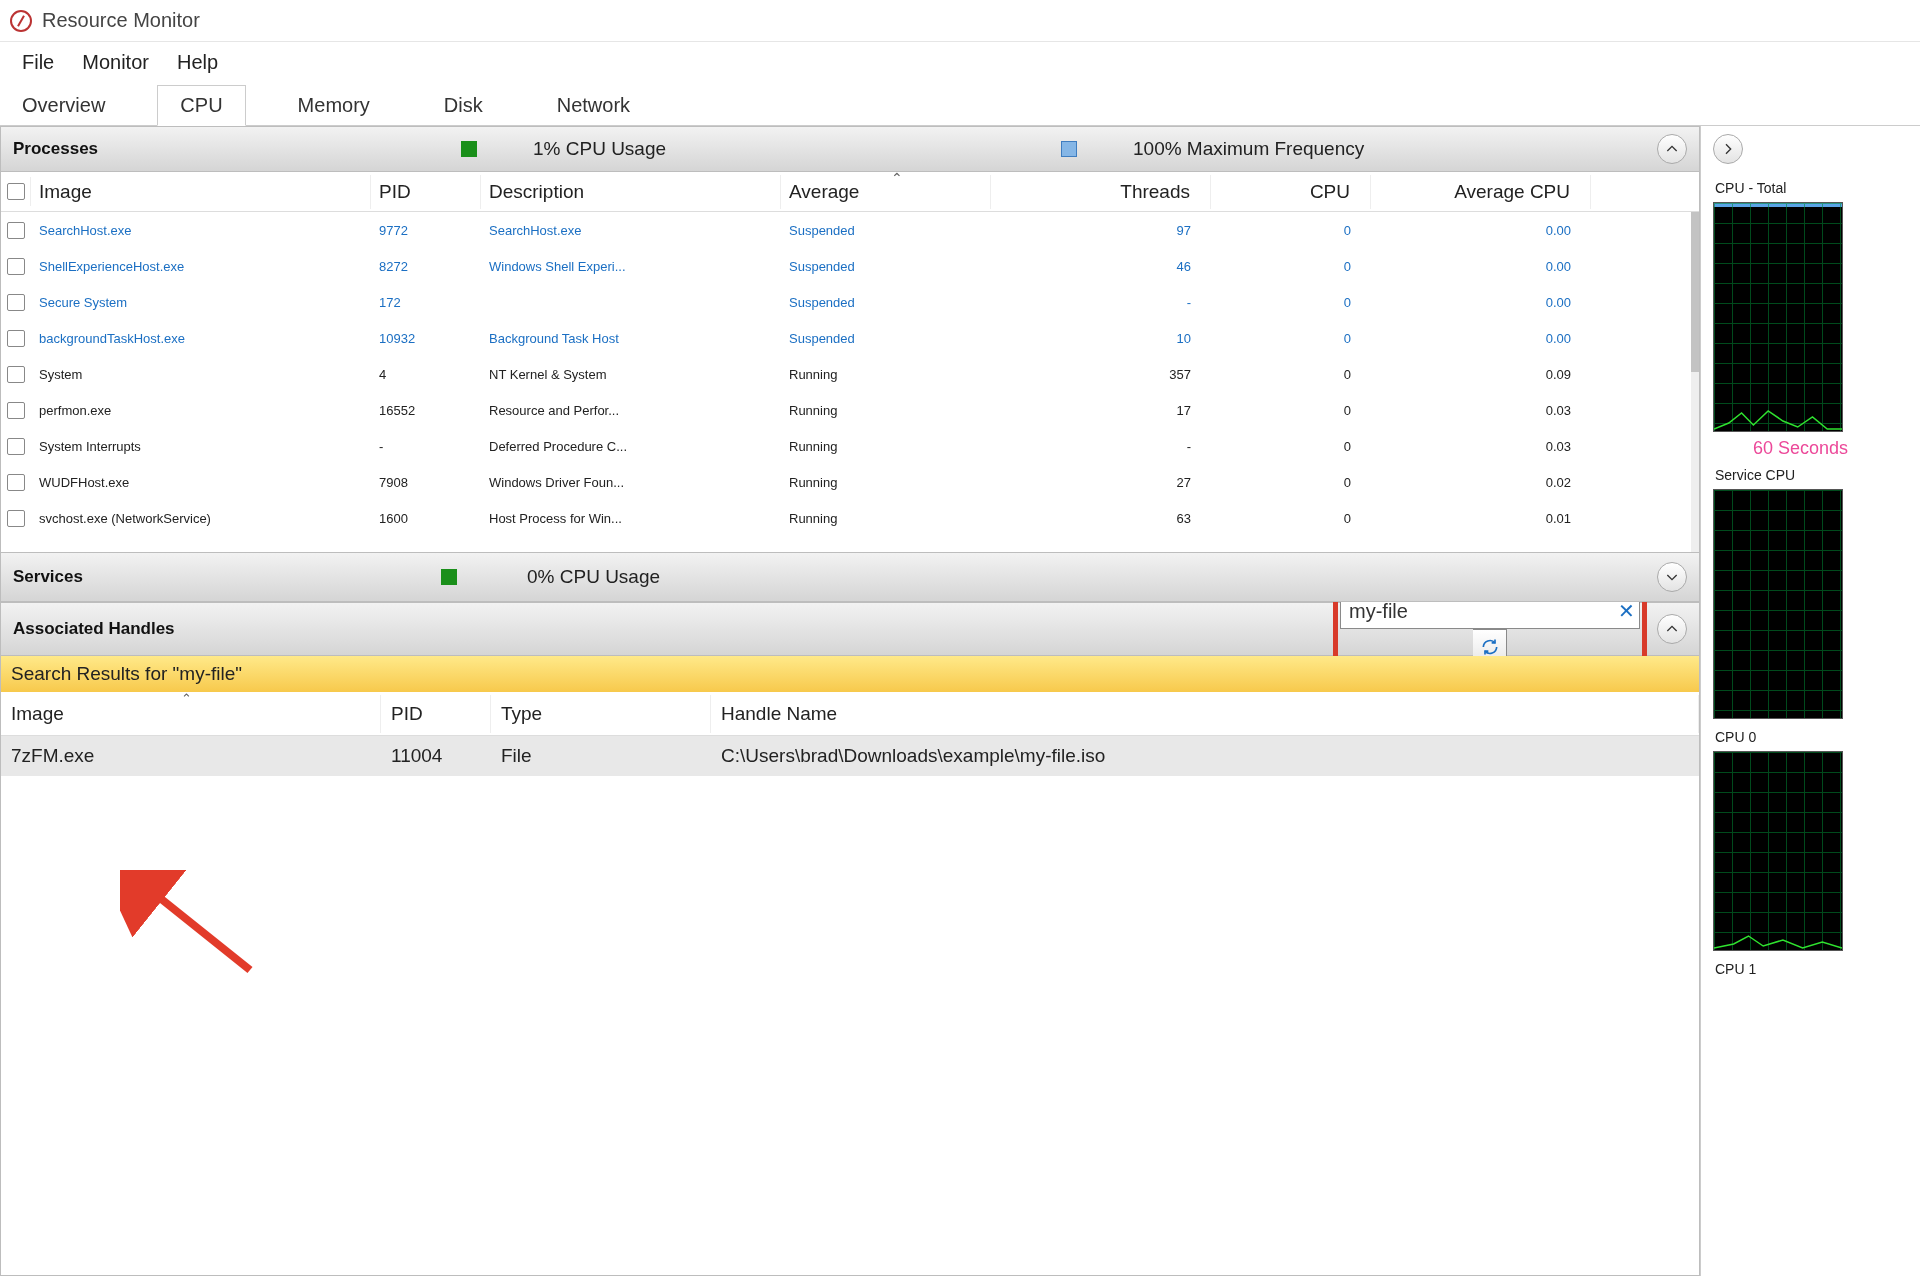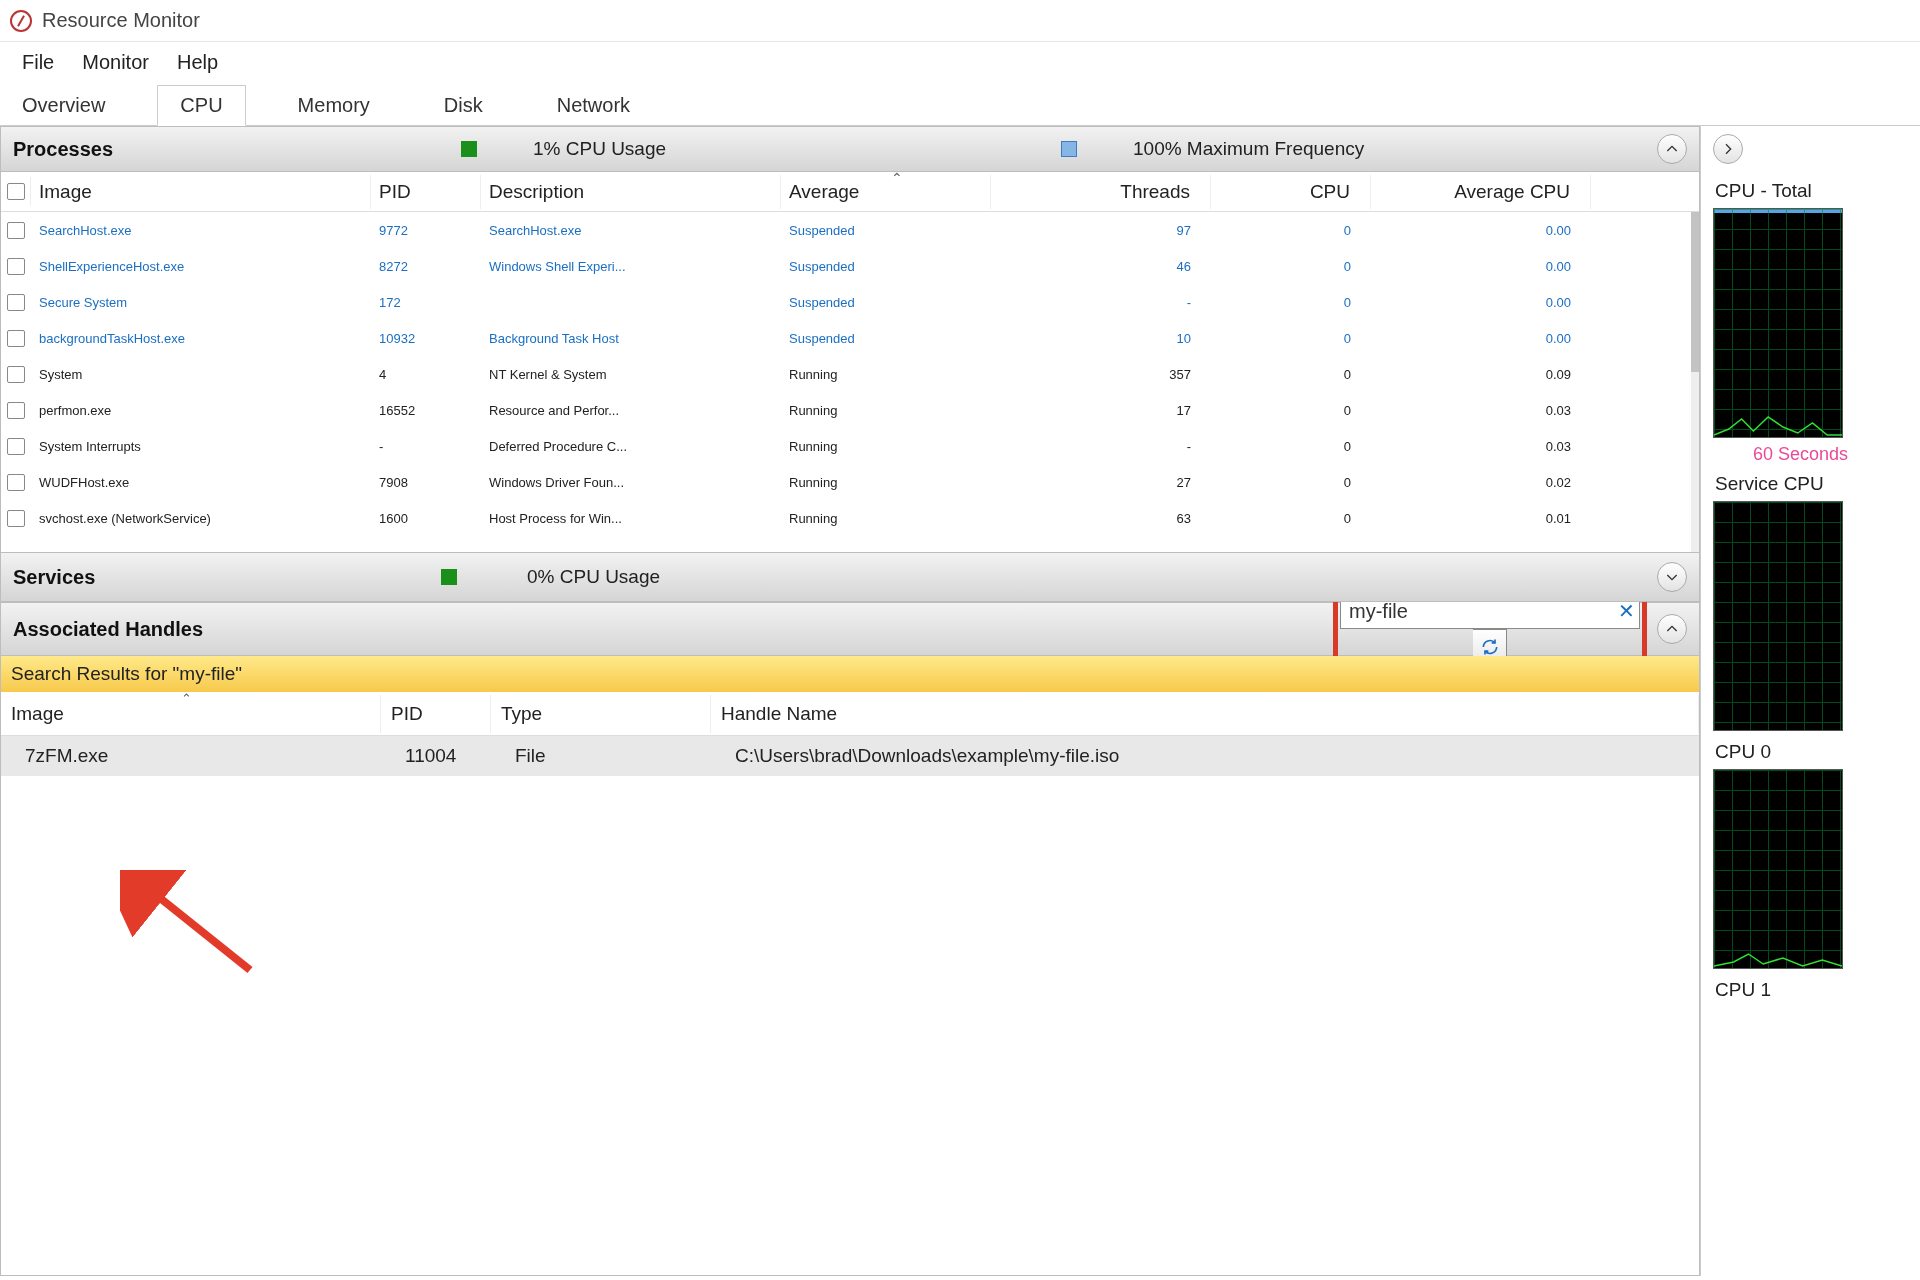--- a/index.html
+++ b/index.html
@@ -20,21 +20,21 @@
 .tabbar .tab{padding:8px 22px;font-size:20px;color:#333;cursor:default;}
 .tabbar .tab.active{border:1px solid #ccc;border-bottom:1px solid #fff;position:relative;top:1px;background:#fff;}
 
 
 .main{display:flex;height:calc(1280px - 46px - 40px - 44px);}
 .left{flex:0 0 1700px;display:flex;flex-direction:column;overflow:hidden;}
 .right{flex:1;border-left:1px solid #ccc;padding:8px 0 0 12px;display:flex;flex-direction:column;}
 
 
 .section-header{height:46px;background:linear-gradient(#f2f2f2,#d5d5d5);border:1px solid #bdbdbd;display:flex;align-items:center;padding:0 12px;position:relative;}
-.section-title{font-weight:600;font-size:20px;color:#111;}
+.section-title{font-weight:600;font-size:17px;color:#111;}
 .legend{display:flex;align-items:center;margin-left:auto;}
 .legend .sq{width:16px;height:16px;margin-right:8px;}
 .legend .green{background:#1a8f1a;}
 .legend .blue{background:#85b6e6;border:1px solid #3f7dc0;}
 .legend span{font-size:19px;color:#222;margin-right:60px;margin-left:48px;}
 .expander{width:30px;height:30px;border-radius:50%;border:1px solid #aaa;background:linear-gradient(#fff,#e3e3e3);display:flex;align-items:center;justify-content:center;margin-left:6px;}
 .expander svg{width:16px;height:16px;stroke:#333;stroke-width:2;fill:none;}
 
 
 .ptable{border-left:1px solid #bdbdbd;border-right:1px solid #bdbdbd;background:#fff;overflow:hidden;height:380px;position:relative;}
@@ -65,28 +65,28 @@
 .refresh-btn svg{width:20px;height:20px;stroke:#1b6fc3;fill:none;stroke-width:2;}
 
 .searchbar{height:36px;background:linear-gradient(#ffe989,#f7c94c);border-left:1px solid #bdbdbd;border-right:1px solid #bdbdbd;display:flex;align-items:center;padding:0 10px;font-size:19px;}
 .htable{border:1px solid #bdbdbd;border-top:none;flex:1;background:#fff;}
 .hthead,.hrow{display:grid;grid-template-columns:380px 110px 220px 1fr;align-items:center;}
 .hthead{height:44px;border-bottom:1px solid #ddd;}
 .hthead div{padding:8px 10px;border-right:1px solid #eee;}
 .hthead .imgcol{position:relative;}
 .hthead .sortup{position:absolute;left:180px;top:-4px;font-size:13px;color:#666;}
 .hrow{height:40px;background:#e8e8e8;}
-.hrow div{padding:6px 24px;}
+.hrow div{padding:6px 10px;}
 
 
 .arrow{position:absolute;left:120px;top:870px;pointer-events:none;}
 
 
 .right .expander{margin:0 0 10px 0;}
-.graph-label{font-size:19px;color:#222;padding:6px 2px;}
+.graph-label{font-size:14px;color:#222;padding:6px 2px;}
 .xlabel{font-size:18px;color:#ec4899;padding:2px 2px;margin-left:38px;}
 .graph{width:130px;height:200px;background:#000;border:1px solid #555;position:relative;margin-bottom:4px;}
 .graph.tall{height:230px;}
 .graph .grid{position:absolute;inset:0;background-image:linear-gradient(#083 1px,transparent 1px),linear-gradient(90deg,#083 1px,transparent 1px);background-size:18px 20px;opacity:.55;}
 .graph .bluebar{position:absolute;top:0;left:0;right:0;height:4px;background:#5aa3e6;}
 .graph .wave{position:absolute;bottom:0;left:0;right:0;height:28px;}
 .graph .wave svg{width:100%;height:100%;}
 </style>
 </head>
 <body>

